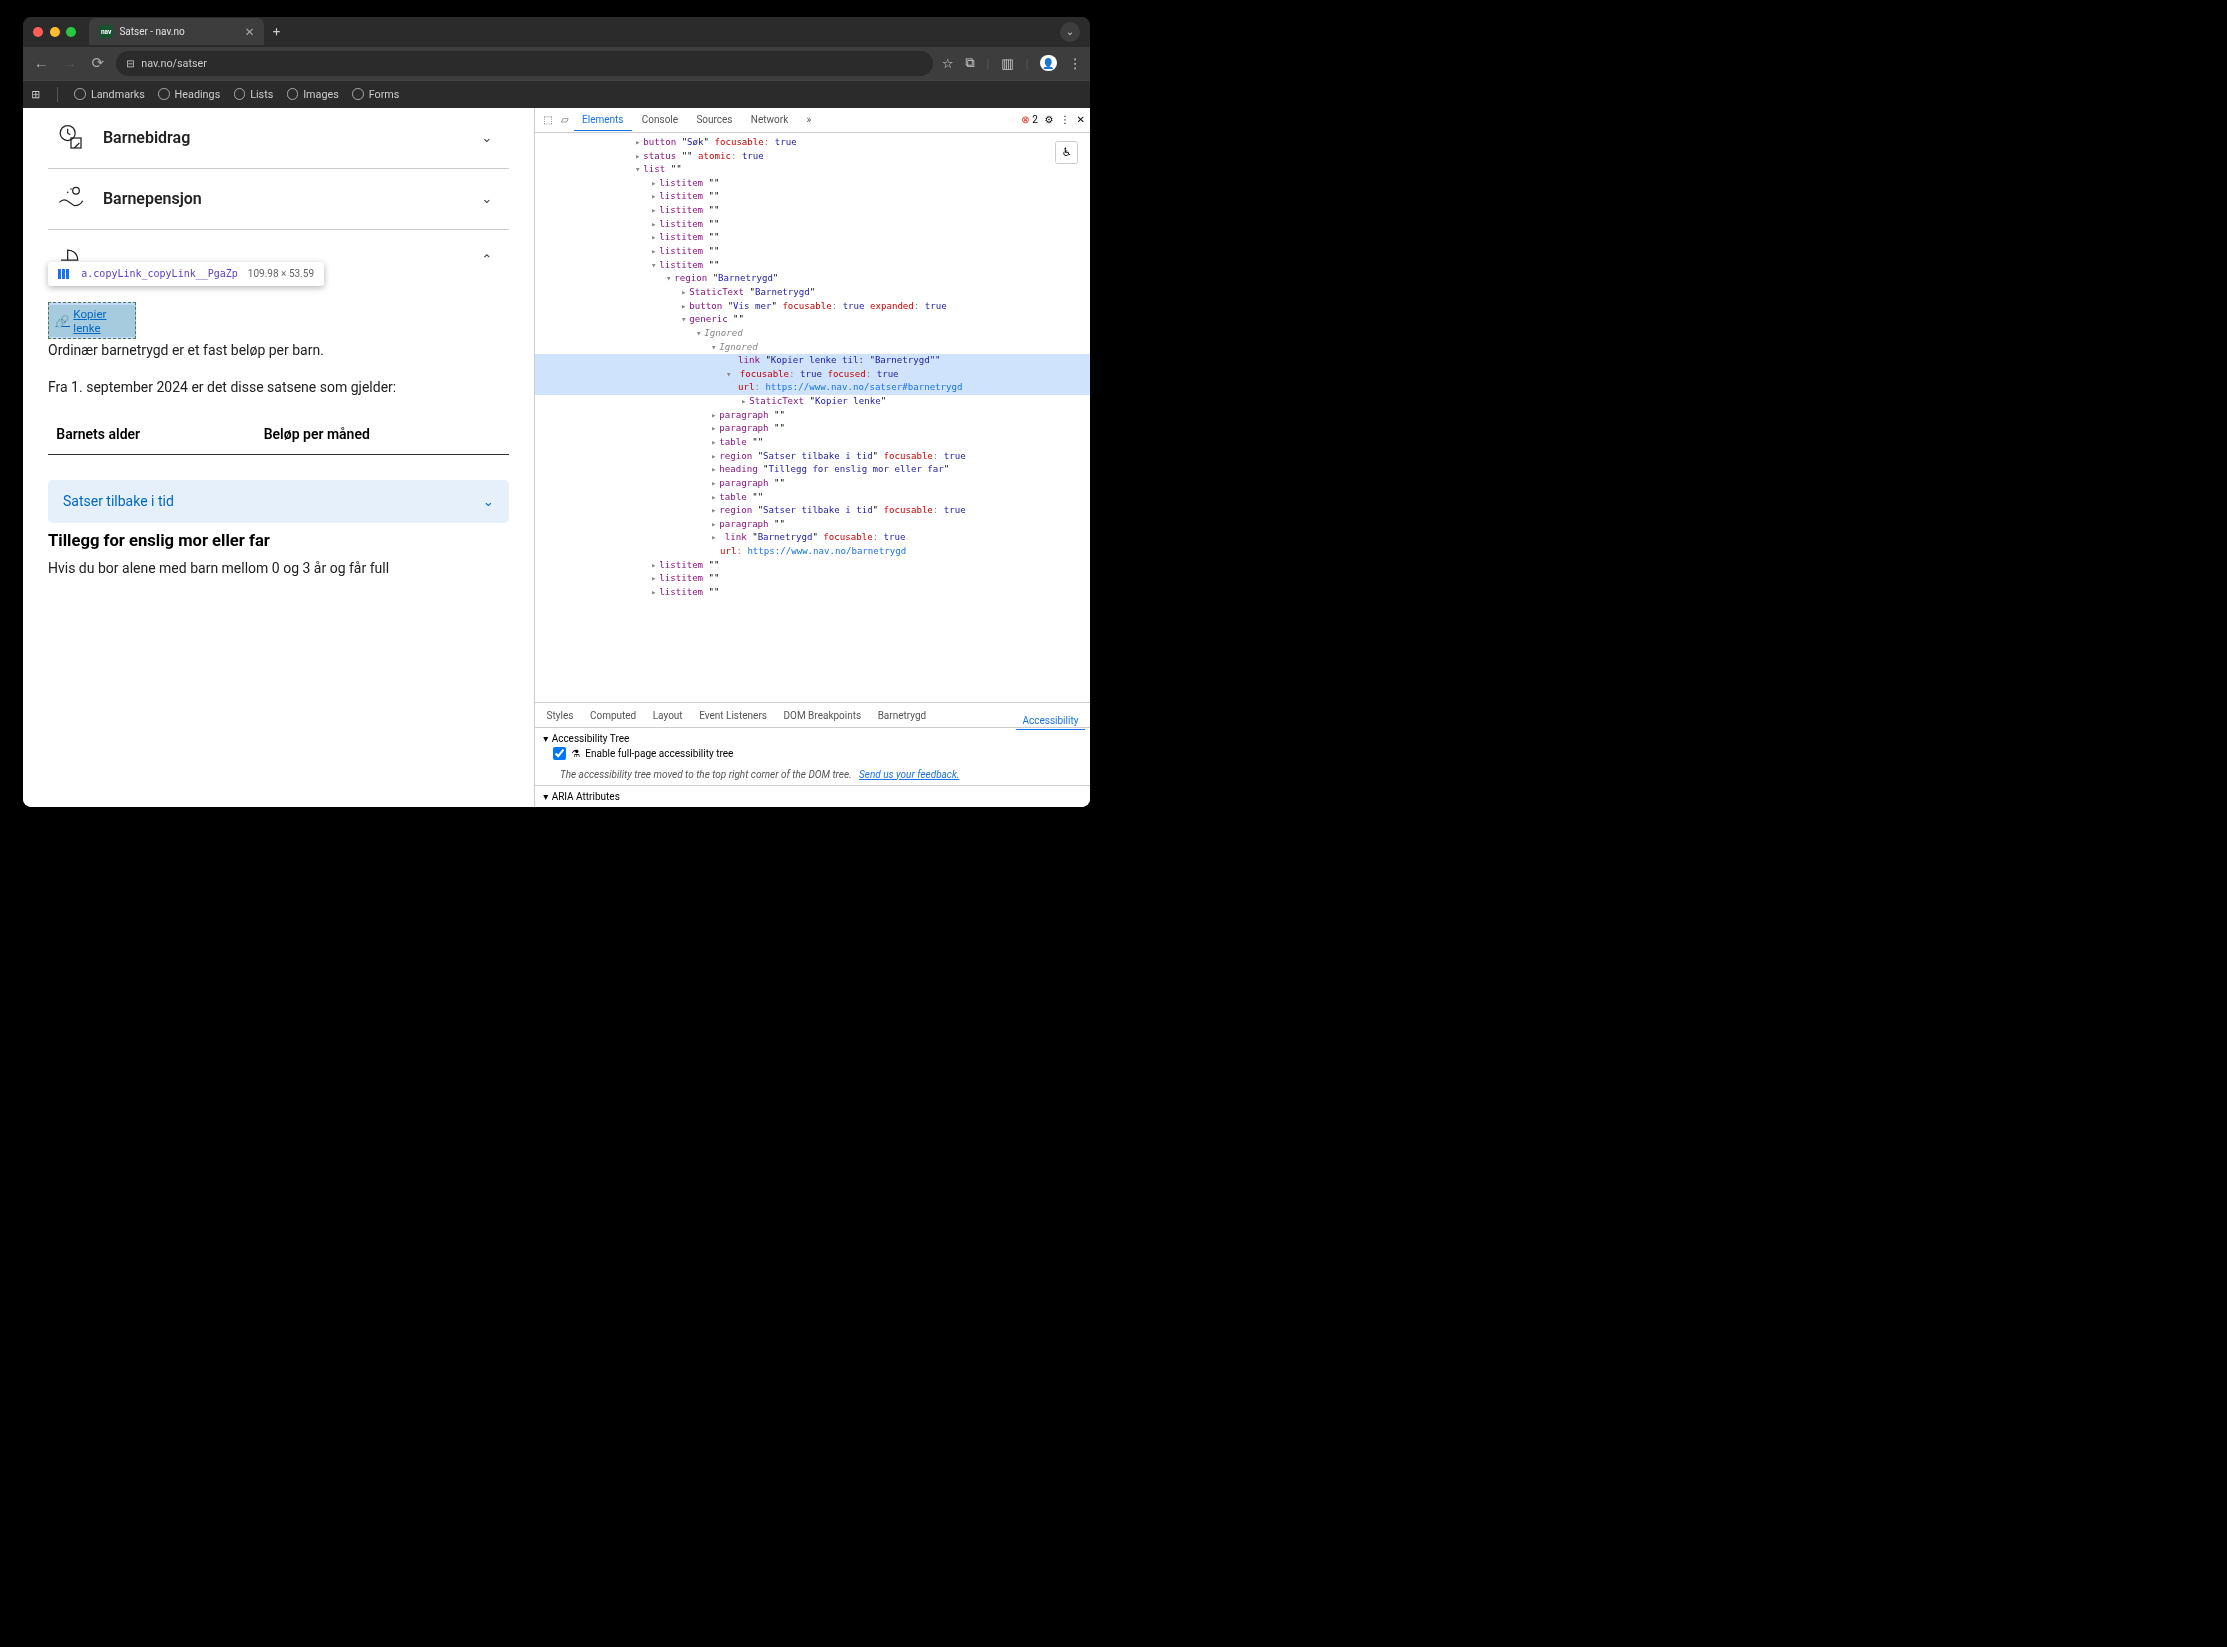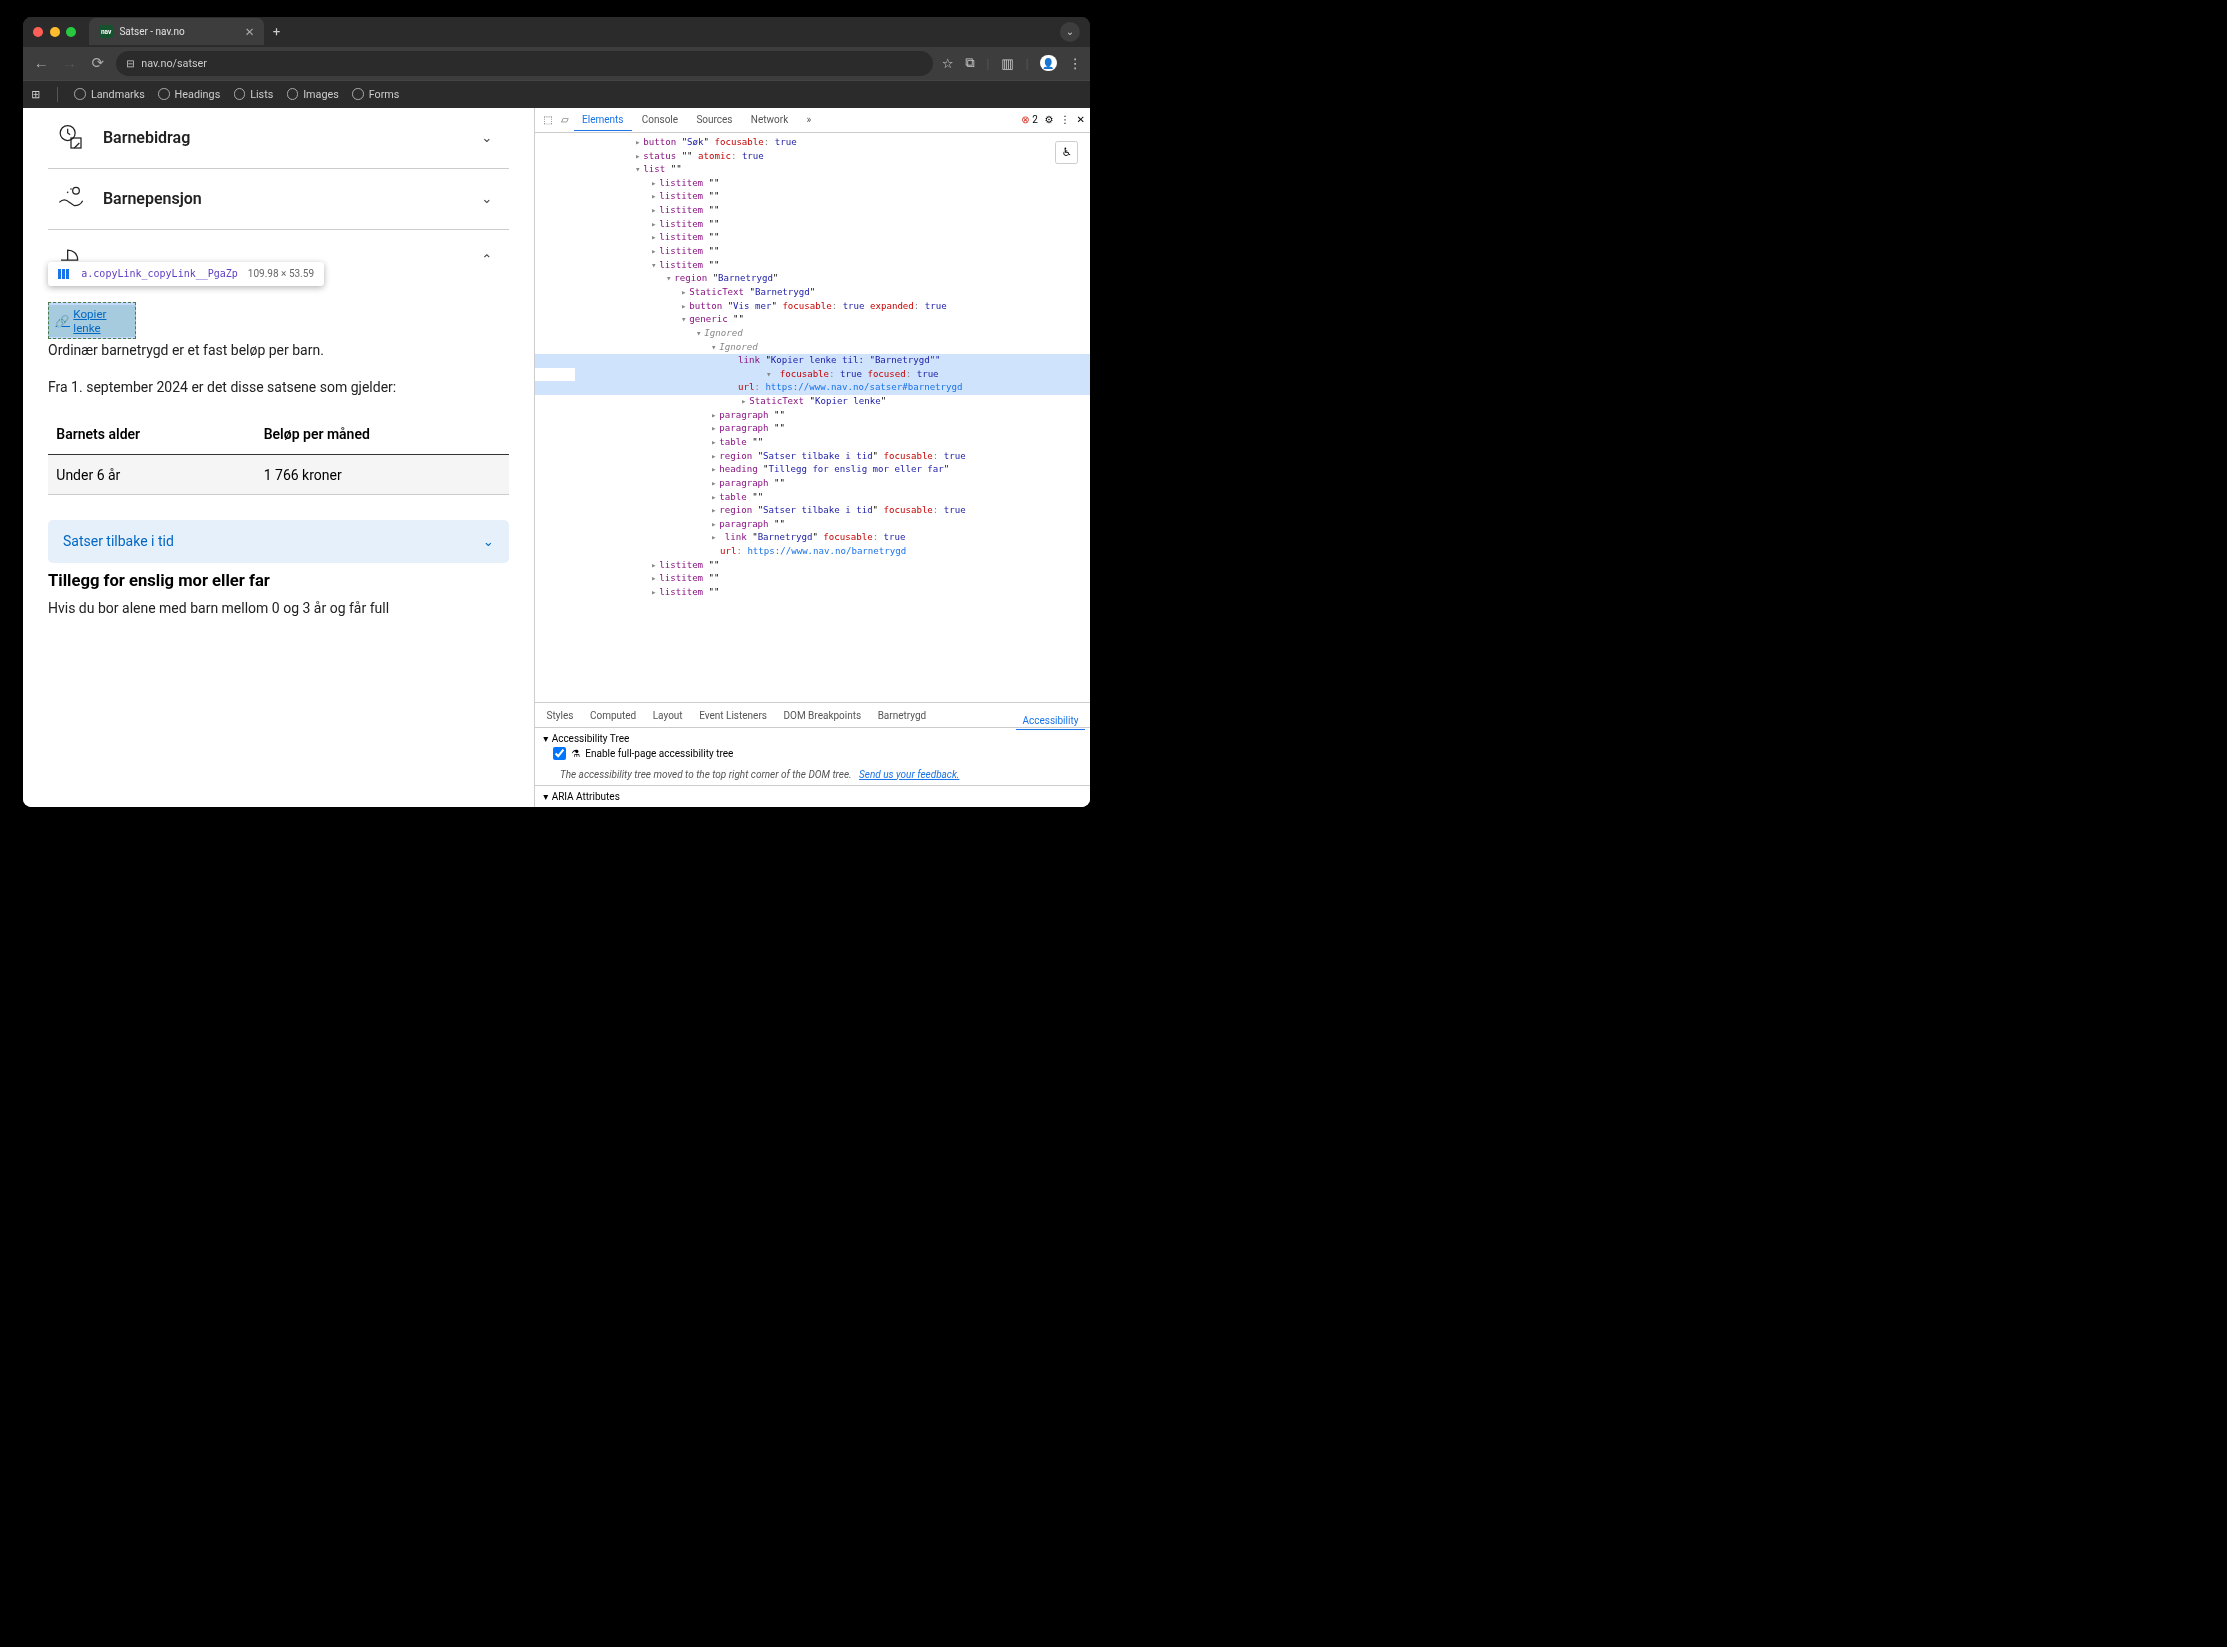--- a/index.html
+++ b/index.html
@@ -377,24 +377,20 @@
         <p class="para top">Ordinær barnetrygd er et fast beløp per barn.</p>
         <p class="para">Fra 1. september 2024 er det disse satsene som gjelder:</p>
         <table class="table">
           <thead>
             <tr>
               <th>Barnets alder</th>
               <th>Beløp per måned</th>
             </tr>
           </thead>
           <tbody>
-            <tr class="shaded">
-              <td>Under 6 år</td>
-              <td>1 766 kroner</td>
-            </tr>
           </tbody>
         </table>
         <div class="back-in-time">
           <span class="back-in-time-label">Satser tilbake i tid</span>
           <span class="chevron" style="color:#0067c5;">⌄</span>
         </div>
         <h3 class="h3">Tillegg for enslig mor eller far</h3>
         <p class="para" style="margin-top:3.3px;">Hvis du bor alene med barn mellom 0 og 3 år og får full</p>
       </div>
     </div>
@@ -427,21 +423,21 @@
         <div class="node" style="padding-left:116px;"><span class="tree-arrow">▸</span><span class="role">listitem</span> "<span class="name"></span>"</div>
         <div class="node" style="padding-left:116px;"><span class="tree-arrow">▸</span><span class="role">listitem</span> "<span class="name"></span>"</div>
         <div class="node" style="padding-left:116px;"><span class="tree-arrow">▾</span><span class="role">listitem</span> "<span class="name"></span>"</div>
         <div class="node" style="padding-left:131px;"><span class="tree-arrow">▾</span><span class="role">region</span> "<span class="name">Barnetrygd</span>"</div>
         <div class="node" style="padding-left:146px;"><span class="tree-arrow">▸</span><span class="role">StaticText</span> "<span class="name">Barnetrygd</span>"</div>
         <div class="node" style="padding-left:146px;"><span class="tree-arrow">▸</span><span class="role">button</span> "<span class="name">Vis mer</span>" <span class="prop">focusable</span><span class="sep">: </span><span class="val">true</span> <span class="prop">expanded</span><span class="sep">: </span><span class="val">true</span></div>
         <div class="node" style="padding-left:146px;"><span class="tree-arrow">▾</span><span class="role">generic</span> "<span class="name"></span>"</div>
         <div class="node" style="padding-left:161px;"><span class="tree-arrow">▾</span><span class="ignored">Ignored</span></div>
         <div class="node" style="padding-left:176px;"><span class="tree-arrow">▾</span><span class="ignored">Ignored</span></div>
         <div class="node highlighted-node" style="padding-left:203px;"><span class="role">link</span> "<span class="name">Kopier lenke til: "Barnetrygd""</span></div>
-        <div class="node highlighted-node" style="padding-left:191px;margin-left:40px;"><span class="tree-arrow">▾</span> <span class="prop">focusable</span><span class="sep">: </span><span class="val">true</span> <span class="prop">focused</span><span class="sep">: </span><span class="val">true</span></div>
+        <div class="node highlighted-node" style="padding-left:191px;"><span class="tree-arrow">▾</span> <span class="prop">focusable</span><span class="sep">: </span><span class="val">true</span> <span class="prop">focused</span><span class="sep">: </span><span class="val">true</span></div>
         <div class="node highlighted-node" style="padding-left:203px;"><span class="prop">url</span><span class="sep">: </span><span class="url">https://www.nav.no/satser#barnetrygd</span></div>
         <div class="node" style="padding-left:206px;"><span class="tree-arrow">▸</span><span class="role">StaticText</span> "<span class="name">Kopier lenke</span>"</div>
         <div class="node" style="padding-left:176px;"><span class="tree-arrow">▸</span><span class="role">paragraph</span> "<span class="name"></span>"</div>
         <div class="node" style="padding-left:176px;"><span class="tree-arrow">▸</span><span class="role">paragraph</span> "<span class="name"></span>"</div>
         <div class="node" style="padding-left:176px;"><span class="tree-arrow">▸</span><span class="role">table</span> "<span class="name"></span>"</div>
         <div class="node" style="padding-left:176px;"><span class="tree-arrow">▸</span><span class="role">region</span> "<span class="name">Satser tilbake i tid</span>" <span class="prop">focusable</span><span class="sep">: </span><span class="val">true</span></div>
         <div class="node" style="padding-left:176px;"><span class="tree-arrow">▸</span><span class="role">heading</span> "<span class="name">Tillegg for enslig mor eller far</span>"</div>
         <div class="node" style="padding-left:176px;"><span class="tree-arrow">▸</span><span class="role">paragraph</span> "<span class="name"></span>"</div>
         <div class="node" style="padding-left:176px;"><span class="tree-arrow">▸</span><span class="role">table</span> "<span class="name"></span>"</div>
         <div class="node" style="padding-left:176px;"><span class="tree-arrow">▸</span><span class="role">region</span> "<span class="name">Satser tilbake i tid</span>" <span class="prop">focusable</span><span class="sep">: </span><span class="val">true</span></div>

